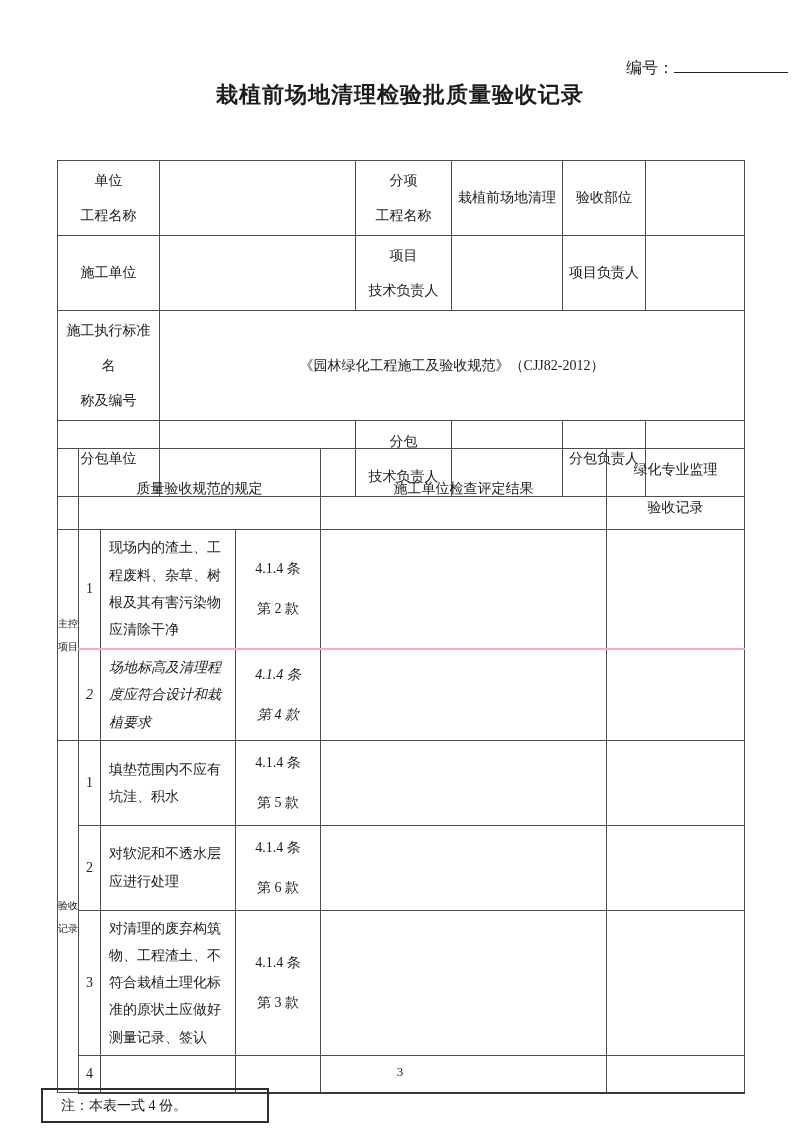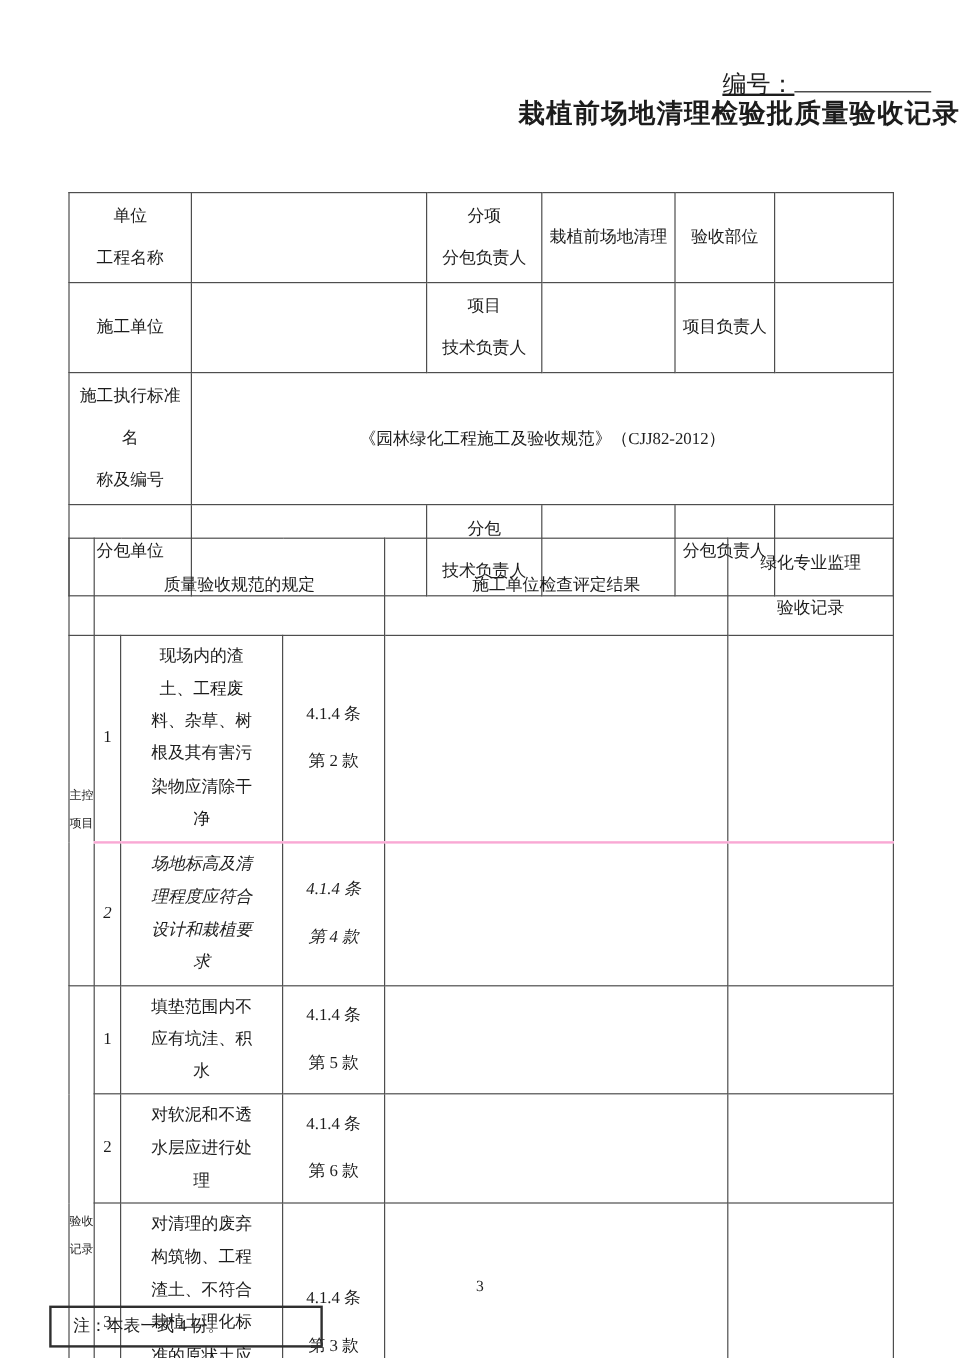--- a/index.html
+++ b/index.html
@@ -13,38 +13,37 @@
   }
   .page {
     position: relative;
     width: 800px;
     height: 1132px;
     overflow: hidden;
   }
   .code-line {
     position: absolute;
     top: 57px;
-    left: 602px;
-    font-size: 20px;
+    left: 626px;
+    font-size: 16px;
     white-space: nowrap;
-    text-decoration: underline;
   }
   .code-underline {
     display: inline-block;
     width: 114px;
     height: 15px;
     border-bottom: 1px solid #222;
     vertical-align: baseline;
   }
   .doc-title {
     position: absolute;
     top: 80px;
     left: 0;
     width: 100%;
-    text-align: right;
+    text-align: center;
     font-size: 22px;
     font-weight: bold;
     letter-spacing: 1px;
   }
   table {
     position: absolute;
     border-collapse: collapse;
     table-layout: fixed;
   }
   td {
@@ -61,23 +60,23 @@
   .check-table { left: 57px; top: 448px; width: 687px; }
   .check-table td.hdr { line-height: 2.7; }
   td.vert {
     padding: 0;
     word-break: break-all;
     line-height: 2.3;
     font-size: 10px;
   }
   td.num { padding: 0; }
   td.desc {
-    text-align: center;
+    text-align: left;
     line-height: 1.95;
-    padding: 4px 24px;
+    padding: 4px 8px;
   }
   td.clause {
     line-height: 2.85;
     white-space: pre-line;
   }
   tr.scanline td { border-top: 2px solid #f9a8d4; font-style: italic; }
   tr.lastrow td { border-bottom: 2px solid #3a3a3a; }
   .note-box {
     position: absolute;
     left: 41px;
@@ -117,21 +116,21 @@
       <col style="width:111px">
         <col style="width:83px">
         <col style="width:99px">
     </colgroup>
     <tbody>
         <tr style="height:72px">
       <td class="lbl ml">单位
 工程名称</td>
       <td></td>
       <td class="lbl ml">分项
-分包负责人</td>
+工程名称</td>
       <td>栽植前场地清理</td>
       <td>验收部位</td>
       <td></td>
     </tr>
     <tr style="height:73px">
       <td>施工单位</td>
       <td></td>
       <td class="lbl ml">项目
 技术负责人</td>
       <td></td>

